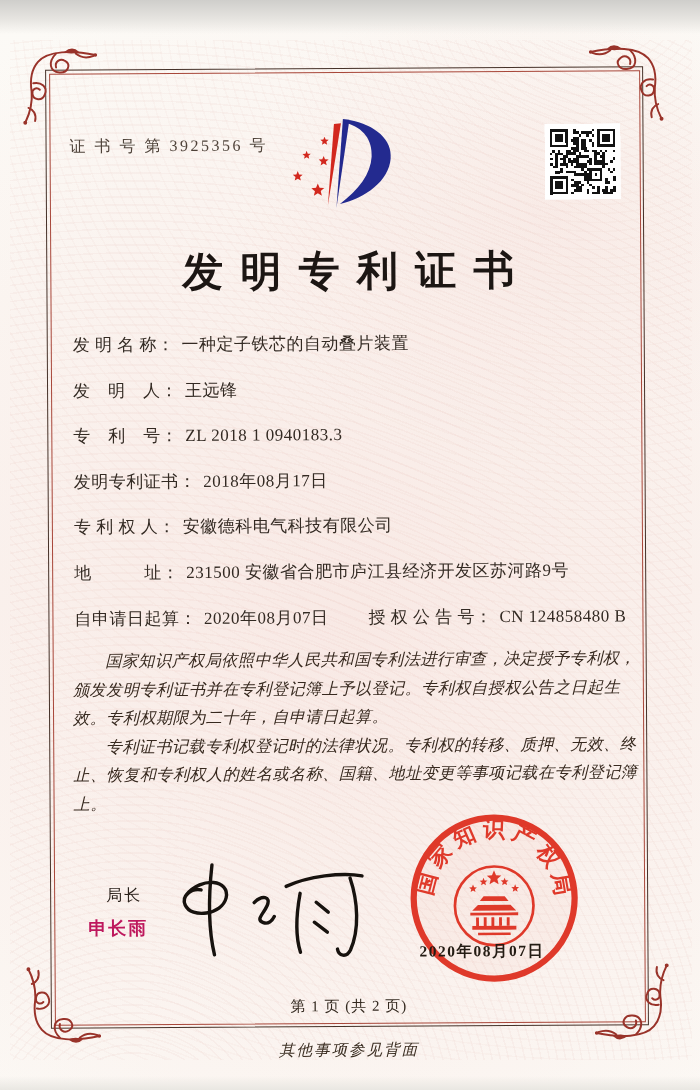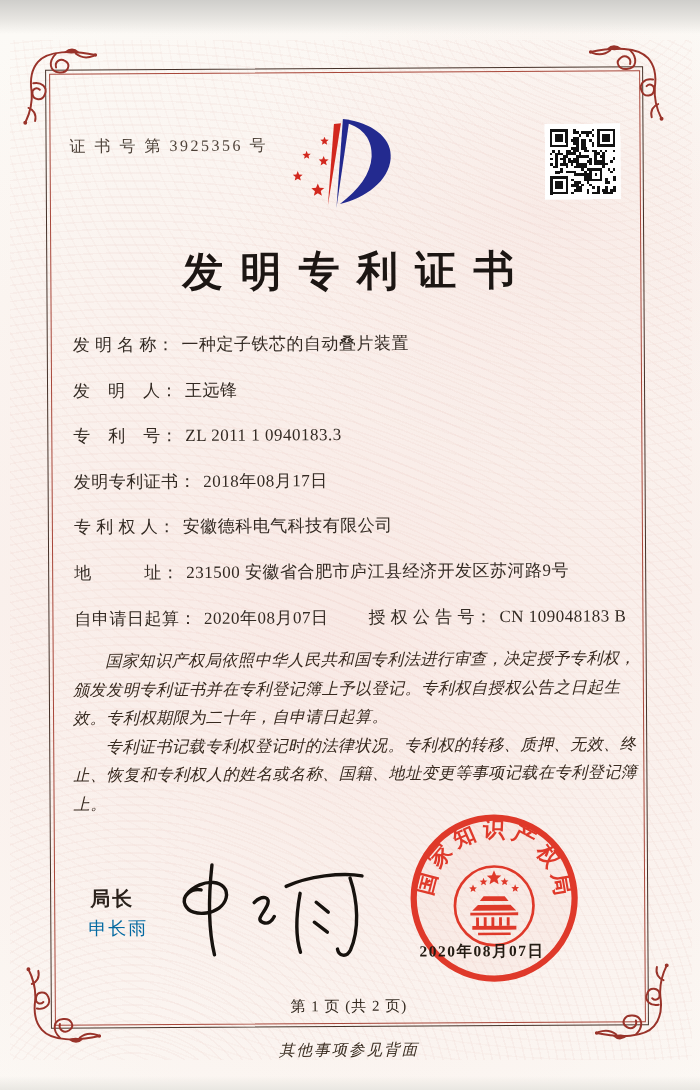--- a/index.html
+++ b/index.html
@@ -27,22 +27,22 @@
   .logo{position:absolute;left:293px;top:114px;width:112px;height:102px;}
   .qr{position:absolute;left:547px;top:125px;width:76px;height:76px;}
   .title{position:absolute;left:0;right:0;top:244px;text-align:center;font-size:41px;font-weight:700;
          letter-spacing:.42em;text-indent:.42em;color:#1c1613;}
   .row{position:absolute;left:74px;right:50px;font-size:17px;letter-spacing:.5px;color:#332a23;white-space:nowrap;}
   .row .val{margin-left:7px;}
   .pair2{position:absolute;left:294px;top:0;}
   .bodytext{position:absolute;left:72px;right:56px;top:646px;}
   .bodytext p{margin:0;text-indent:2em;font-size:16.2px;line-height:1.76;letter-spacing:.4px;
               color:#37291f;font-style:italic;}
-  .sig-title{position:absolute;left:88px;top:884px;font-size:20px;font-weight:700;letter-spacing:2px;color:#2b221c;}
-  .sig-name{position:absolute;left:86px;top:915px;font-size:18px;font-weight:400;letter-spacing:2px;color:#0369a1;}
+  .sig-title{position:absolute;left:104px;top:884px;font-size:16px;font-weight:400;letter-spacing:2px;color:#2b221c;}
+  .sig-name{position:absolute;left:86px;top:915px;font-size:18px;font-weight:700;letter-spacing:2px;color:#be185d;}
   .sig{position:absolute;left:152px;top:852px;width:216px;height:108px;}
   .seal{position:absolute;left:401px;top:808px;width:182px;height:182px;opacity:.95;}
   .seal-date{position:absolute;left:417px;top:942px;font-size:15.5px;font-weight:700;letter-spacing:1.5px;color:#241c14;}
   .page-info{position:absolute;left:48px;width:596px;top:997px;text-align:center;font-size:15px;
              letter-spacing:1px;color:#33291f;}
   .back-note{position:absolute;left:48px;width:596px;top:1040px;text-align:center;font-size:15.5px;
              letter-spacing:2px;color:#3a2d21;font-style:italic;}
 </style>
 </head>
 <body>
@@ -300,35 +300,35 @@
 
     <div class="title">发明专利证书</div>
 
     <div class="row" style="top:332px">
       <span class="lab">发 明 名 称：</span><span class="val">一种定子铁芯的自动叠片装置</span>
     </div>
     <div class="row" style="top:378px">
       <span class="lab">发　明　人：</span><span class="val">王远锋</span>
     </div>
     <div class="row" style="top:423px">
-      <span class="lab">专　利　号：</span><span class="val">ZL 2011 1 0940183.3</span>
+      <span class="lab">专　利　号：</span><span class="val">ZL 2018 1 0940183.3</span>
     </div>
     <div class="row" style="top:469px">
       <span class="lab">发明专利证书：</span><span class="val">2018年08月17日</span>
     </div>
     <div class="row" style="top:514px">
       <span class="lab">专 利 权 人：</span><span class="val">安徽德科电气科技有限公司</span>
     </div>
     <div class="row" style="top:560px">
       <span class="lab">地　　　址：</span><span class="val">231500  安徽省合肥市庐江县经济开发区苏河路9号</span>
     </div>
     <div class="row" style="top:606px">
       <span class="lab">自申请日起算：</span><span class="val">2020年08月07日</span>
       <span class="pair2">
-        <span class="lab">授 权 公 告 号：</span><span class="val">CN 109048183 B</span>
+        <span class="lab">授 权 公 告 号：</span><span class="val">CN 124858480 B</span>
       </span>
     </div>
 
     <div class="bodytext">
       <p>国家知识产权局依照中华人民共和国专利法进行审查，决定授予专利权，颁发发明专利证书并在专利登记簿上予以登记。专利权自授权公告之日起生效。专利权期限为二十年，自申请日起算。</p>
       <p>专利证书记载专利权登记时的法律状况。专利权的转移、质押、无效、终止、恢复和专利权人的姓名或名称、国籍、地址变更等事项记载在专利登记簿上。</p>
     </div>
 
     <div class="sig-title">局长</div>
     <div class="sig-name">申长雨</div>

